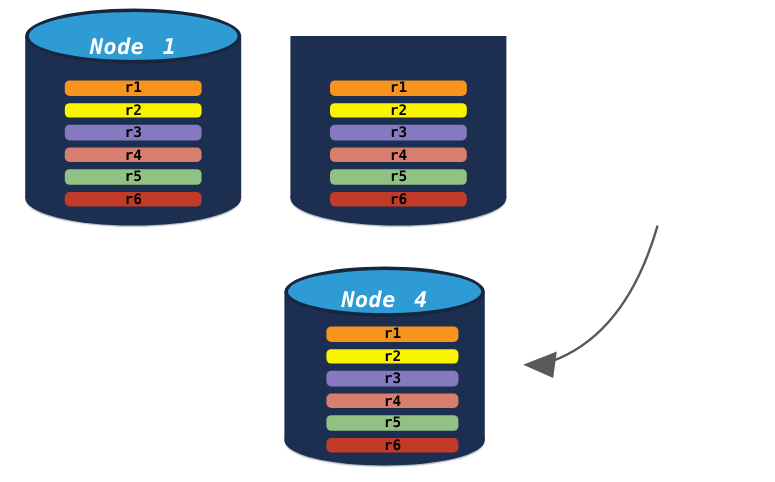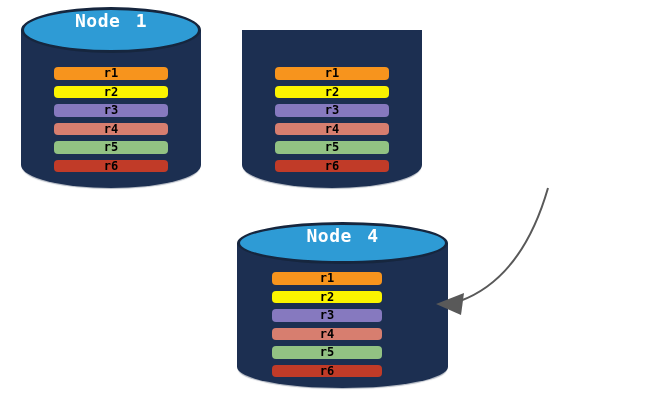--- a/index.html
+++ b/index.html
@@ -9,39 +9,40 @@
     background: var(--background, #fff);
     position: relative;
     overflow: hidden;
   }
   #canvas { position: absolute; left: 0; top: 0; width: 646px; height: 402px; }
 
   .node { position: absolute; width: 180px; height: 181px; }
   #node1 { left: 21px;  top: 7px; }
   #node2 { left: 242px; top: 7px; }
   #node3 { left: 458px; top: 7px; }
-  #node4 { left: 237px; top: 222px; width: 167px; height: 166px; padding-left: 44px; }
+  #node4 { left: 237px; top: 222px; width: 167px; height: 166px; }
 
   .cyl-body {
     position: absolute; left: 0; right: 0; top: 23px; bottom: 23px;
     background: var(--cylinder-body); z-index: 1;
   }
   .cyl-bottom {
     position: absolute; left: 0; right: 0; bottom: 0; height: 46px;
     border-radius: 50%; background: var(--cylinder-body); z-index: 1;
     box-shadow: 0 2px 1px -1px rgba(110,120,140,0.55);
   }
   .cyl-top {
     position: absolute; left: 0; right: 0; top: 0; height: 46px;
     border-radius: 50%;
     background: var(--cylinder-top);
     border: 3px solid var(--cylinder-top-border);
     box-sizing: border-box;
-    display: flex; align-items: flex-start; justify-content: center;
+    display: flex; align-items: flex-end; justify-content: center;
     z-index: 3;
+    font-style: italic;
   }
   .node--short .cyl-top    { height: 42px; }
   .node--short .cyl-bottom { height: 42px; }
   .node--short .cyl-body   { top: 21px; bottom: 21px; }
 
   .node-title {
     color: var(--node-title);
     font-weight: bold; font-size: 18px;
     letter-spacing: 0.5px; word-spacing: 4px;
     white-space: pre;

